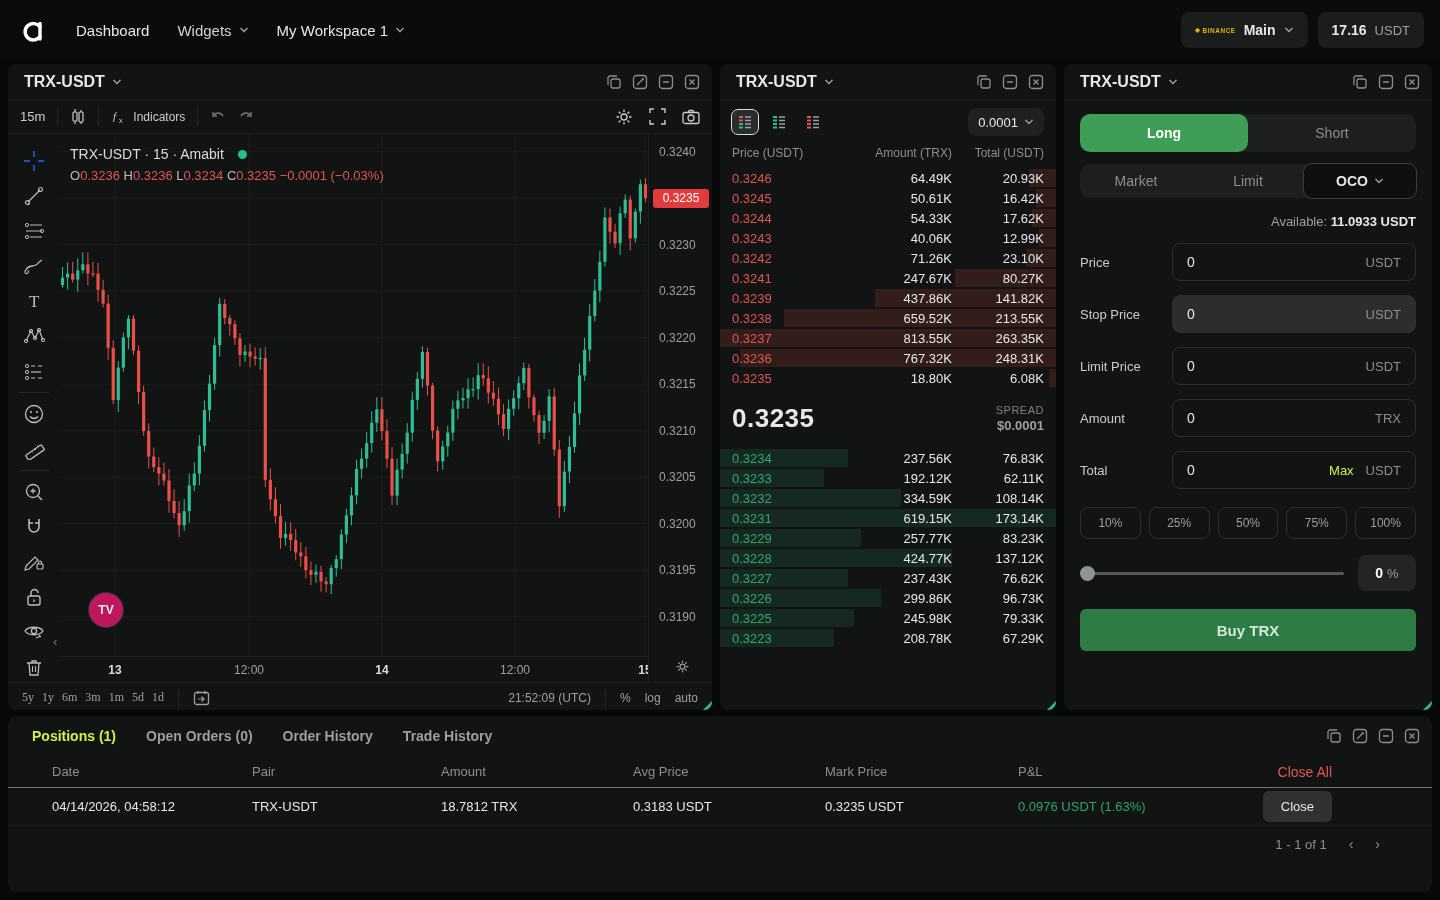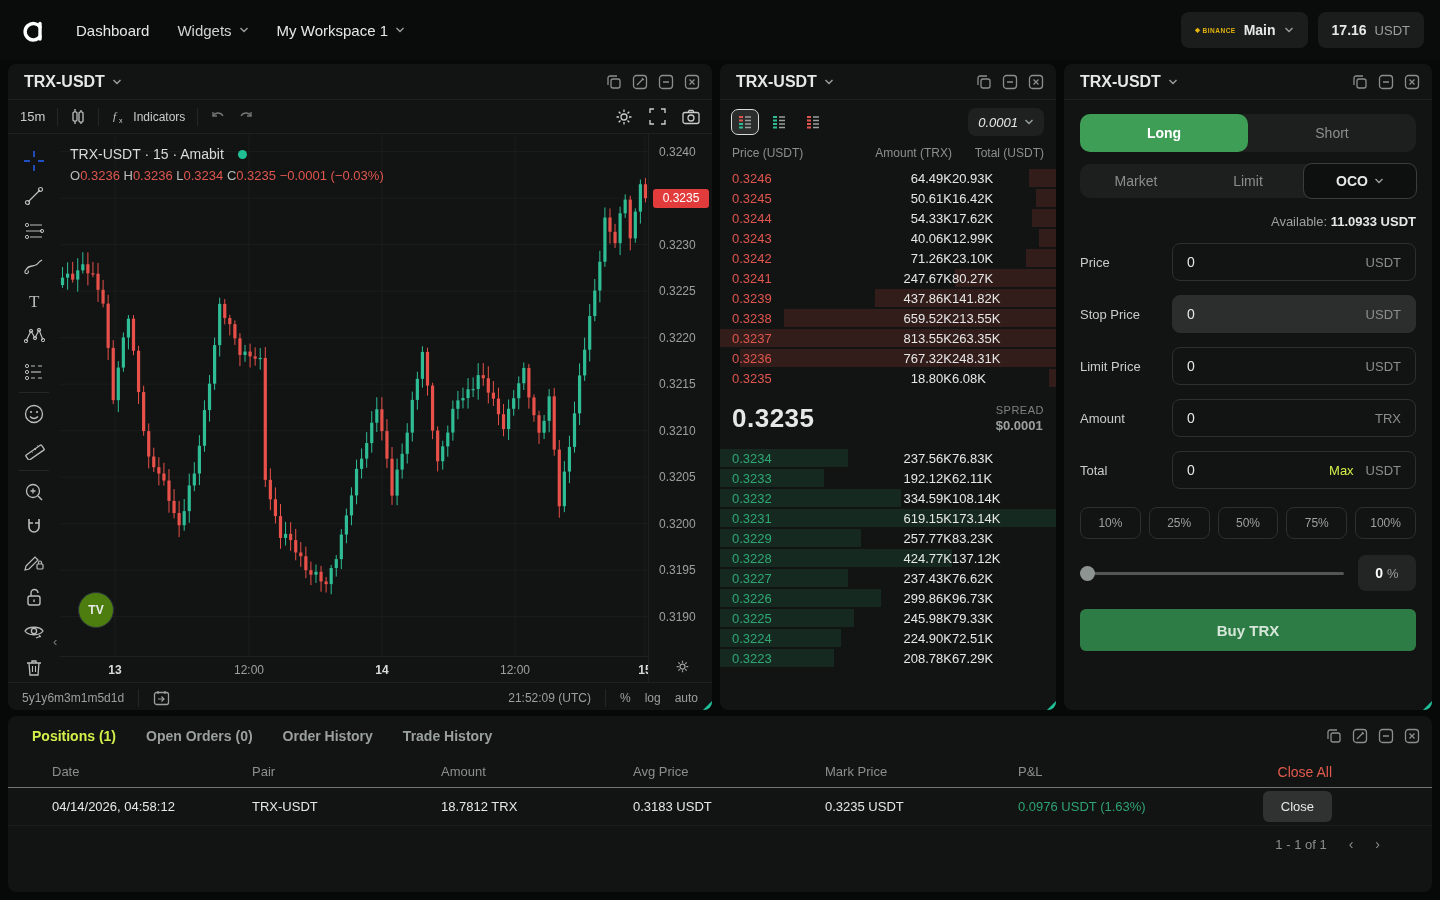--- a/index.html
+++ b/index.html
@@ -48,48 +48,48 @@
   .legend .dot { width:9px; height:9px; border-radius:50%; background:#21bf96; }
   .legend .l2 { margin-top:6px; font-size:13px; color:#e0564f; }
   .legend .l2 b { color:#b9bdbc; font-weight:normal; }
   .price-axis { position:absolute; right:0; top:0; bottom:0; width:64px; border-left:1px solid #1d201f; }
   .p-tick { position:absolute; left:10px; font-size:12px; color:#9aa09e; }
   .p-tag { position:absolute; left:4px; width:56px; height:19px; background:#e23b3b; color:#fff; border-radius:3px; font-size:12px; display:flex; align-items:center; justify-content:center; z-index:2; }
   .time-axis { position:absolute; left:0; right:64px; bottom:0; height:26px; border-top:1px solid #1d201f; overflow:hidden; }
   .t-tick { position:absolute; top:6px; font-size:12px; color:#9aa09e; transform:translateX(-50%); }
   .t-tick.strong { color:#d8dcdb; font-weight:bold; }
   .axis-gear { position:absolute; right:22px; bottom:4px; color:#9aa09e; }
-  .tv-logo { position:absolute; left:18px; top:458px; width:36px; height:36px; border-radius:50%; background:#4d7c0f; border:1px solid #2a3140; display:flex; align-items:center; justify-content:center; font-size:12px; font-weight:bold; color:#e8eae9; z-index:3; }
+  .tv-logo { position:absolute; left:28px; top:458px; width:36px; height:36px; border-radius:50%; background:#be185d; border:1px solid #2a3140; display:flex; align-items:center; justify-content:center; font-size:12px; font-weight:bold; color:#e8eae9; z-index:3; }
   .edge-collapse { position:absolute; left:-7px; top:500px; color:#777c7a; font-size:13px; z-index:4; }
   .chart-footer { height:30px; border-top:1px solid #1d201f; display:flex; align-items:center; padding:0 14px; gap:14px; font-size:12px; color:#9aa09e; }
   .rng { cursor:pointer; }
   .cf-spacer { flex:1; }
 
   
   .ob-toolbar { height:44px; display:flex; align-items:center; padding:0 12px; gap:8px; }
   .ob-view { width:26px; height:24px; border-radius:6px; display:flex; align-items:center; justify-content:center; cursor:pointer; }
   .ob-view.active { background:#2a2d2c; outline:1px solid #d8dcdb; }
-  .ob-tick { margin-left:auto; height:28px; background:#1e2120; border-radius:8px; display:flex; align-items:center; gap:6px; padding:0 10px; font-size:13px; cursor:pointer;font-style:italic; }
+  .ob-tick { margin-left:auto; height:28px; background:#1e2120; border-radius:8px; display:flex; align-items:center; gap:6px; padding:0 10px; font-size:13px; cursor:pointer; }
   .ob-cols { display:flex; padding:2px 12px 8px 12px; font-size:12px; color:#8a8f8e; }
   .ob-cols span:nth-child(1){ width:86px; }
   .ob-cols span:nth-child(2){ flex:1; text-align:right; }
   .ob-cols span:nth-child(3){ width:92px; text-align:right; }
   .ob-row { position:relative; height:20px; display:flex; align-items:center; padding:0 12px; font-size:13px; cursor:pointer; }
   .ob-row .depth { position:absolute; top:1px; bottom:1px; }
   .ob-row.ask .depth { right:0; background:rgba(224,80,70,0.16); }
   .ob-row.bid .depth { left:0; background:rgba(46,189,133,0.13); }
   .ob-row span { position:relative; z-index:1; }
   .ob-row .p { width:86px; }
   .ob-row.ask .p { color:#e0564f; }
   .ob-row.bid .p { color:#2fa874; }
   .ob-row .a { flex:1; text-align:right; color:#e6e8e7; }
-  .ob-row .t { width:92px; color:#e6e8e7; }
+  .ob-row .t { width:92px; text-align:right; color:#e6e8e7; }
   .ob-mid { height:60px; display:flex; align-items:center; padding:0 12px; }
   .ob-last { font-size:26px; font-weight:bold; letter-spacing:.5px; }
-  .ob-spread { margin-left:auto; }
+  .ob-spread { margin-left:auto; text-align:right; }
   .ob-spread .sl { font-size:11px; color:#7c827f; letter-spacing:.5px; }
   .ob-spread .sv { font-size:13px; color:#9aa09e; font-weight:bold; margin-top:2px; }
 
   
   .form-body { padding:14px 16px; }
   .seg { display:flex; background:#1c1f1e; border-radius:10px; padding:0; height:38px; }
   .seg .seg-btn { flex:1; display:flex; align-items:center; justify-content:center; font-size:14px; color:#8a8f8e; border-radius:10px; cursor:pointer; gap:6px; }
   .seg .seg-btn.long-active { background:#3f9e56; color:#fff; font-weight:bold; }
   .seg2 { height:34px; margin-top:12px; }
   .seg2 .seg-btn.oco-active { background:#0e100f; color:#e6e8e7; font-weight:bold; outline:1px solid #3a3d3c; border-radius:8px; }
@@ -677,21 +677,21 @@
               <path d="M4 4 L5.8 5.8"></path>
               <path d="M12.2 12.2 L14 14"></path>
               <path d="M14 4 L12.2 5.8"></path>
               <path d="M5.8 12.2 L4 14"></path>
             </g>
           </svg>
       </div>
     </div>
   </div>
   <div class="chart-footer">
-    <span id="rangeBtns" style="display:flex; gap:0;">
+    <span id="rangeBtns" style="display:flex; gap:8px;font-family:Liberation Serif, serif;">
         <span class="rng">5y</span>
         <span class="rng">1y</span>
         <span class="rng">6m</span>
         <span class="rng">3m</span>
         <span class="rng">1m</span>
         <span class="rng">5d</span>
         <span class="rng">1d</span>
       </span>
     <span class="tb-sep"></span>
     <span class="tb-item">
@@ -913,26 +913,20 @@
         <span class="a">299.86K</span>
         <span class="t">96.73K</span>
          </div>
       <div class="ob-row bid">
            <div class="depth" style="width:40%"></div>
            <span class="p">0.3225</span>
         <span class="a">245.98K</span>
         <span class="t">79.33K</span>
          </div>
       <div class="ob-row bid">
-           <div class="depth" style="width:36%"></div>
-           <span class="p">0.3224</span>
-        <span class="a">224.90K</span>
-        <span class="t">72.51K</span>
-         </div>
-      <div class="ob-row bid">
            <div class="depth" style="width:34%"></div>
            <span class="p">0.3223</span>
         <span class="a">208.78K</span>
         <span class="t">67.29K</span>
          </div>
     </div>
   <div class="resize-tri"></div>
 </div>
 
 <div class="panel" id="formPanel">

